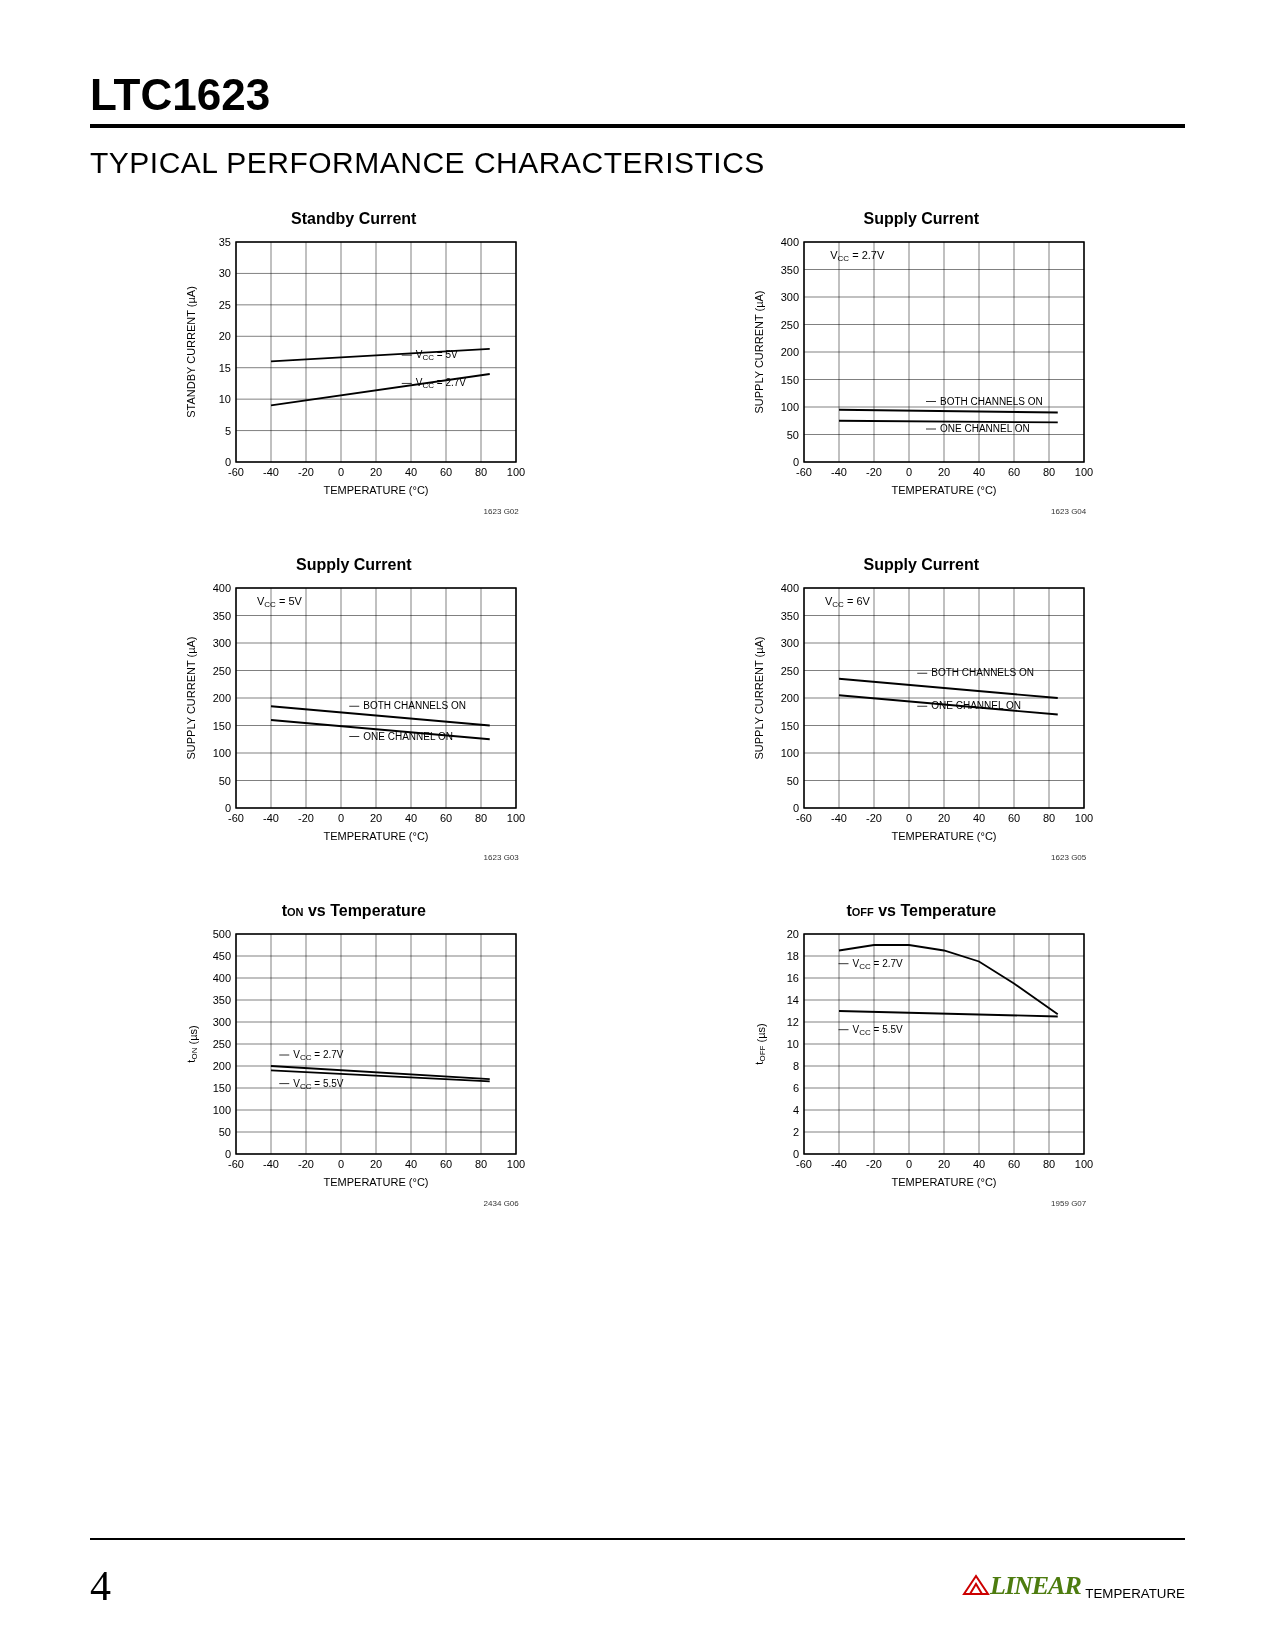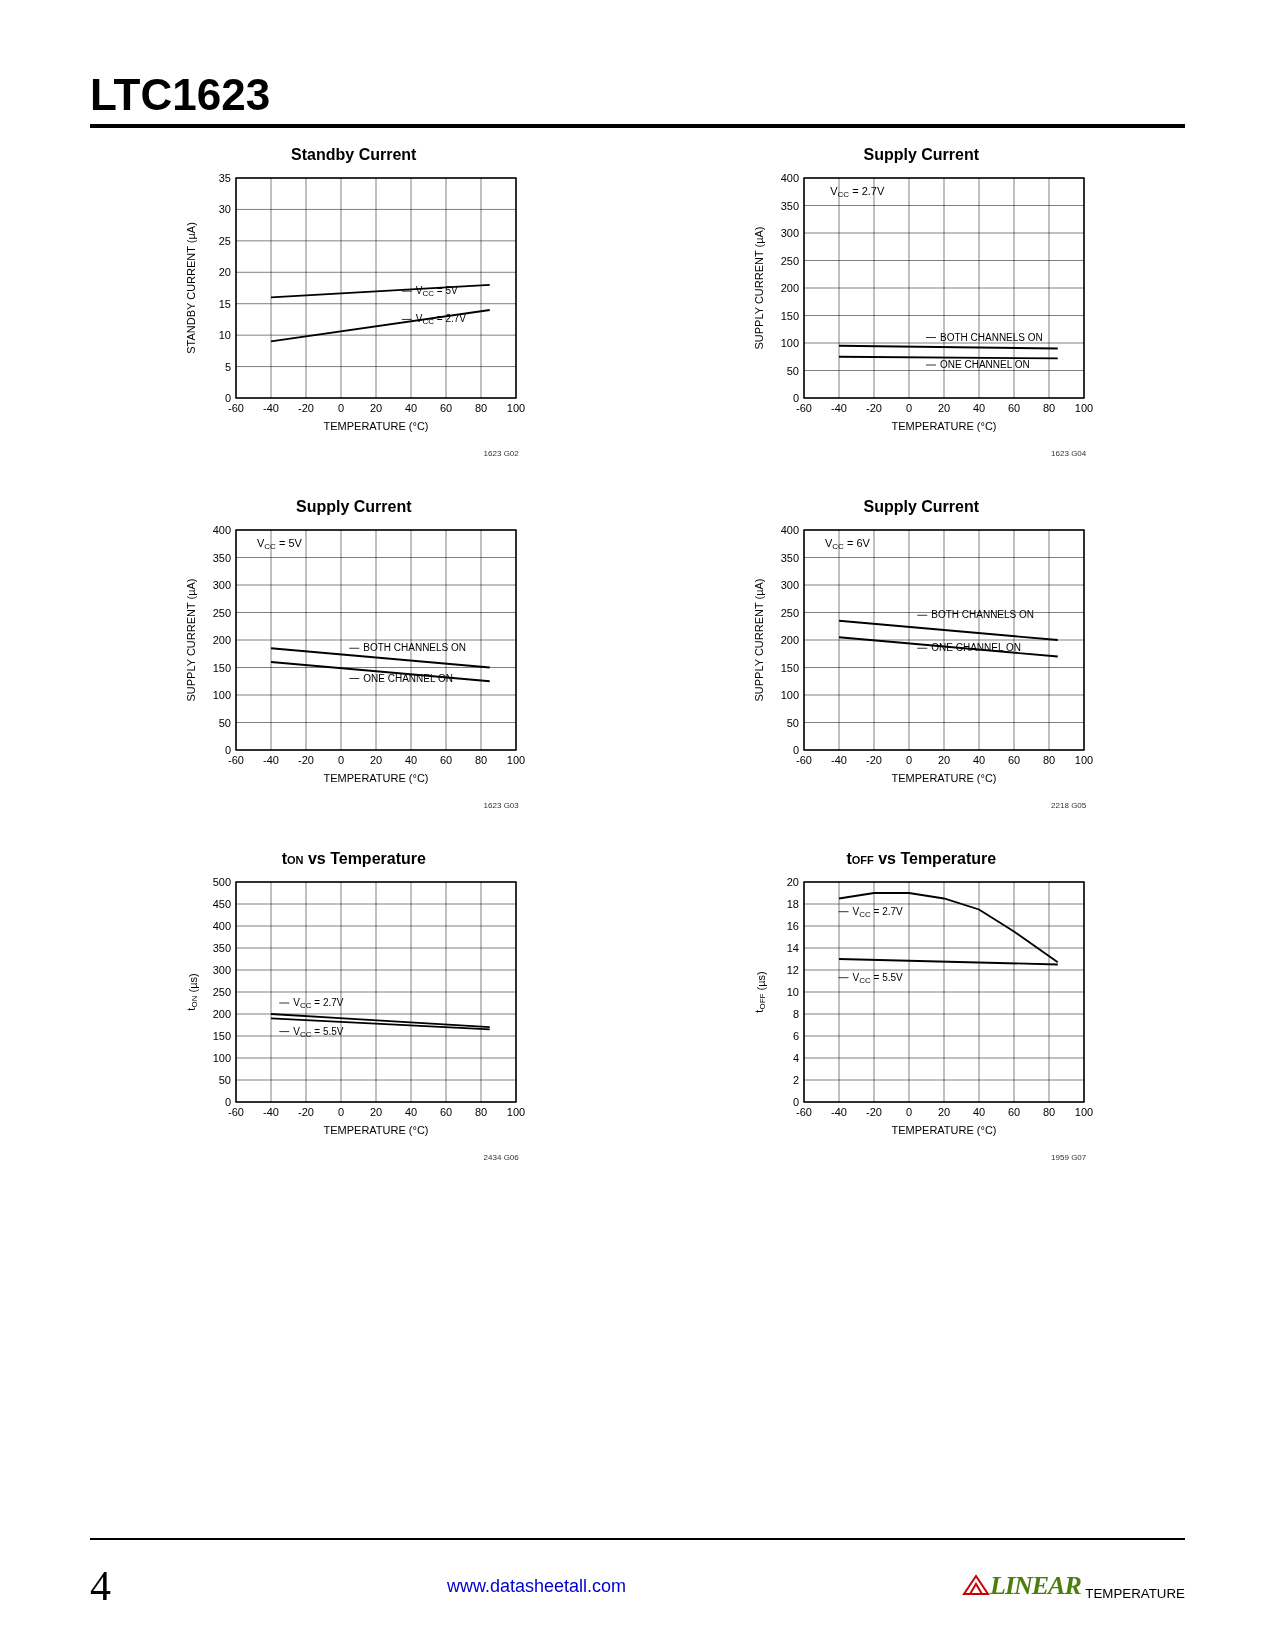--- a/index.html
+++ b/index.html
@@ -32,37 +32,38 @@
   .chart-grid {
     display: grid;
     grid-template-columns: 1fr 1fr;
     column-gap: 120px;
     row-gap: 40px;
     padding: 0 40px;
   }
   .chart-cell { display:flex; flex-direction:column; align-items:center; }
   .chart-title { font-size: 16px; font-weight: bold; margin-bottom: 4px; }
   .chart-title sub { font-size: 11px; vertical-align: baseline; }
-  .figcode { font-size: 8px; text-align:right; width: 330px; color:#333; margin-top:6px;}
+  .figcode { font-size: 8px; text-align:right; width: 330px; color:#333; margin-top:0;}
   .hr-thin { border:none; border-top:2px solid #000; margin: 30px 0 10px 0;}
   .footer {
     position:absolute; bottom:40px; left:90px; right:90px;
     display:flex; align-items:center; justify-content:space-between;
   }
   .pgnum { font-size: 42px; font-family: Georgia, serif; }
   .url { color:#0000cc; font-size:18px; text-align:center; flex:1;}
   .logo { font-family: Georgia, serif; font-style: italic; font-weight: bold; font-size: 26px; color:#4d7c0f; letter-spacing:-1px;}
   svg text { font-family: Arial, sans-serif; }
 </style>
 </head>
 <body>
 
 <div class="page">
   <div class="part-number">LTC1623</div>
   <hr class="hr-thick">
+  <div class="section-title">TYPICAL PERFORMANCE CHARACTERISTICS</div>
   <div class="chart-grid" id="chart-grid">
       <div class="chart-cell">
         <div class="chart-title">Standby Current</div>
         <svg width="345" height="275">
           <line x1="55" y1="10" x2="55" y2="230" stroke="#000" stroke-width="0.5"></line>
           <text x="55" y="244" font-size="11" text-anchor="middle">-60</text>
           <line x1="90" y1="10" x2="90" y2="230" stroke="#000" stroke-width="0.5"></line>
           <text x="90" y="244" font-size="11" text-anchor="middle">-40</text>
           <line x1="125" y1="10" x2="125" y2="230" stroke="#000" stroke-width="0.5"></line>
           <text x="125" y="244" font-size="11" text-anchor="middle">-20</text>
@@ -253,21 +254,21 @@
           <polyline points="90,100.75 308.75,120" fill="none" stroke="#000" stroke-width="1.8"></polyline>
           <line x1="178.25" y1="95.25" x2="168.25" y2="95.25" stroke="#000" stroke-width="0.8"></line>
           <text x="182.25" y="98.25" font-size="10">BOTH CHANNELS ON</text>
           <polyline points="90,117.25000000000001 308.75,136.5" fill="none" stroke="#000" stroke-width="1.8"></polyline>
           <line x1="178.25" y1="128.25" x2="168.25" y2="128.25" stroke="#000" stroke-width="0.8"></line>
           <text x="182.25" y="131.25" font-size="10">ONE CHANNEL ON</text>
           <text x="76" y="26.5" font-size="11">V<tspan font-size="8" dy="2">CC</tspan><tspan dy="-2"> </tspan> = 6V</text>
           <text x="195" y="262" font-size="11" text-anchor="middle">TEMPERATURE (°C)</text>
           <text x="14" y="120" font-size="11" text-anchor="middle" transform="rotate(-90 14 120)">SUPPLY CURRENT (µA)</text>
         </svg>
-        <div class="figcode">2218 G05</div>
+        <div class="figcode">1623 G05</div>
       </div>
       <div class="chart-cell">
         <div class="chart-title">t<sub>ON</sub> vs Temperature</div>
         <svg width="345" height="275">
           <line x1="55" y1="10" x2="55" y2="230" stroke="#000" stroke-width="0.5"></line>
           <text x="55" y="244" font-size="11" text-anchor="middle">-60</text>
           <line x1="90" y1="10" x2="90" y2="230" stroke="#000" stroke-width="0.5"></line>
           <text x="90" y="244" font-size="11" text-anchor="middle">-40</text>
           <line x1="125" y1="10" x2="125" y2="230" stroke="#000" stroke-width="0.5"></line>
           <text x="125" y="244" font-size="11" text-anchor="middle">-20</text>
@@ -372,20 +373,19 @@
         </svg>
         <div class="figcode">1959 G07</div>
       </div>
     </div>
 </div>
 
 <hr class="hr-thin" style="position:absolute; bottom:100px; left:90px; right:90px;">
 
 <div class="footer">
   <div class="pgnum">4</div>
-  <div class="url">www.datasheetall.com</div>
   <div>
     <span class="logo"><svg width="28" height="22" style="vertical-align:-2px">
           <path d="M2 20 L14 2 L26 20 Z M8 20 L14 10 L20 20 Z" fill="none" stroke="#c00" stroke-width="2"></path>
         </svg><span>LINEAR</span></span>
     <sub>TEMPERATURE</sub>
   </div>
 </div>
 
 </body></html>

